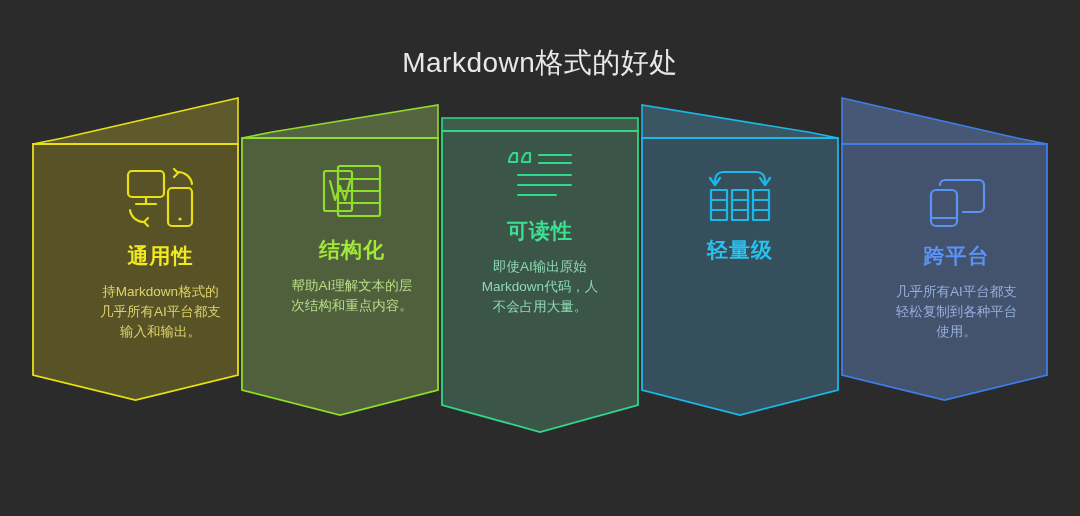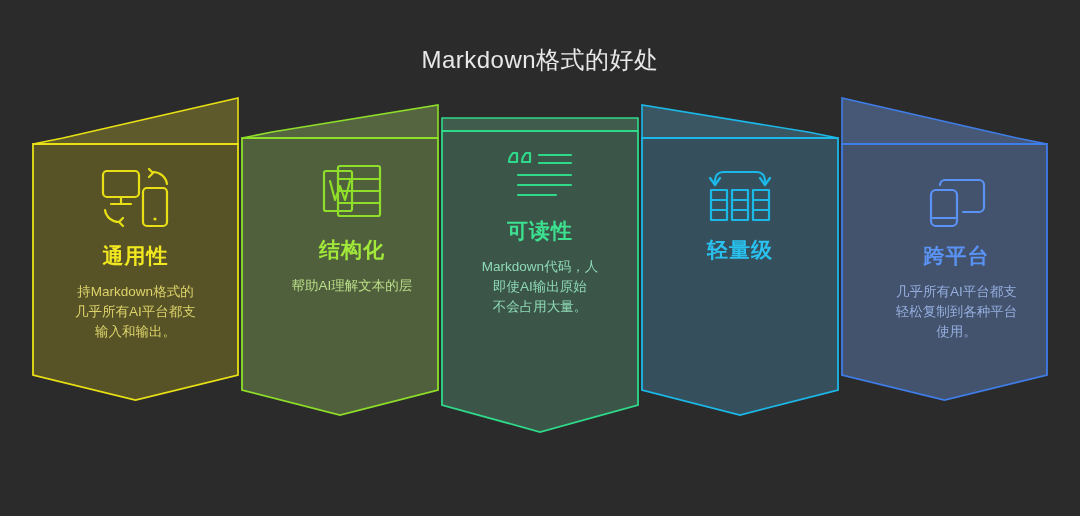--- a/index.html
+++ b/index.html
@@ -19,21 +19,21 @@
     width: 1080px;
     height: 516px;
   }
   #page-title {
     position: absolute;
     top: 44px;
     left: 0;
     width: 1080px;
     text-align: center;
     color: #e8e8e8;
-    font-size: 24px;
+    font-size: 28px;
     font-weight: 400;
     letter-spacing: .5px;
   }
   #banner-svg {
     position: absolute;
     left: 0;
     top: 0;
     width: 1080px;
     height: 516px;
   }
@@ -85,21 +85,21 @@
         <polygon points="838,138 642,138 642,105 808,132" fill="#3a5663" stroke="#1bb8e8" stroke-width="1.6"></polygon>
         <polygon points="642,138 838,138 838,390 740,415 642,390" fill="#35505c" stroke="#1bb8e8" stroke-width="1.8"></polygon>
       </g>
       <g>
         <polygon points="1047,144 842,144 842,98 1017,138" fill="#475876" stroke="#3f7de8" stroke-width="1.6"></polygon>
         <polygon points="842,144 1047,144 1047,375 944.5,400 842,375" fill="#43536e" stroke="#3f7de8" stroke-width="1.8"></polygon>
       </g>
     </svg>
 
   <div id="overlays">
-      <div class="panel-content" style="left: 33px; top: 162px; width: 205px;">
+      <div class="panel-content" style="left: 33px; top: 162px; width: 205px; padding-left: 25px;">
         <div class="icon-wrap">
           <svg width="78" height="66" viewBox="0 0 78 66">
         <rect x="6" y="5" width="36" height="26" rx="4" stroke="#e8e015" fill="none" stroke-width="2.2" stroke-linecap="round" stroke-linejoin="round"></rect>
         <path d="M24 31 v7 M14 38 h20" stroke="#e8e015" fill="none" stroke-width="2.2" stroke-linecap="round" stroke-linejoin="round"></path>
         <rect x="46" y="22" width="24" height="38" rx="4" stroke="#e8e015" fill="none" stroke-width="2.2" stroke-linecap="round" stroke-linejoin="round"></rect>
         <circle cx="58" cy="53" r="1.6" fill="#e8e015"></circle>
         <path d="M70 18 a14 14 0 0 0 -14 -12" stroke="#e8e015" fill="none" stroke-width="2.2" stroke-linecap="round" stroke-linejoin="round"></path>
         <path d="M52 3 l4 4 -4 4" stroke="#e8e015" fill="none" stroke-width="2.2" stroke-linecap="round" stroke-linejoin="round"></path>
         <path d="M8 44 a14 14 0 0 0 14 12" stroke="#e8e015" fill="none" stroke-width="2.2" stroke-linecap="round" stroke-linejoin="round"></path>
         <path d="M26 60 l-4 -4 4 -4" stroke="#e8e015" fill="none" stroke-width="2.2" stroke-linecap="round" stroke-linejoin="round"></path>
@@ -117,34 +117,35 @@
           <svg width="64" height="62" viewBox="0 0 64 62">
         <rect x="18" y="4" width="42" height="50" rx="2" stroke="#8ede2a" fill="none" stroke-width="2.2" stroke-linecap="round" stroke-linejoin="round"></rect>
         <path d="M18 17 h42 M18 29 h42 M18 41 h42" stroke="#8ede2a" fill="none" stroke-width="2.2" stroke-linecap="round" stroke-linejoin="round"></path>
         <rect x="4" y="9" width="28" height="40" rx="2" fill="none" stroke="#8ede2a" stroke-width="2.2"></rect>
         <path d="M10 19 l5 19 5 -14 5 14 5 -19" stroke="#8ede2a" fill="none" stroke-width="2.2" stroke-linecap="round" stroke-linejoin="round"></path>
       </svg>
         </div>
         <div class="panel-title" style="color: rgb(162, 232, 58);">结构化</div>
         <div class="panel-desc" style="color: rgb(185, 221, 136);">
           <div>帮助AI理解文本的层</div>
+          <div>次结构和重点内容。</div>
         </div>
       </div>
       <div class="panel-content" style="left: 442px; top: 137px; width: 196px;">
         <div class="icon-wrap">
           <svg width="70" height="62" viewBox="0 0 70 62">
         <path d="M8 10 q-4 4 -4 9 h8 v-9 z M21 10 q-4 4 -4 9 h8 v-9 z" fill="none" stroke="#2fd98a" stroke-width="2.2" stroke-linejoin="round"></path>
         <path d="M34 12 h32 M34 20 h32" stroke="#2fd98a" fill="none" stroke-width="2.2" stroke-linecap="round" stroke-linejoin="round"></path>
         <path d="M13 32 h53 M13 42 h53 M13 52 h38" stroke="#2fd98a" fill="none" stroke-width="2.2" stroke-linecap="round" stroke-linejoin="round"></path>
       </svg>
         </div>
         <div class="panel-title" style="color: rgb(60, 224, 143);">可读性</div>
         <div class="panel-desc" style="color: rgb(142, 217, 180);">
+          <div>即使AI输出原始</div>
           <div>Markdown代码，人</div>
-          <div>即使AI输出原始</div>
           <div>不会占用大量。</div>
         </div>
       </div>
       <div class="panel-content" style="left: 642px; top: 156px; width: 196px;">
         <div class="icon-wrap">
           <svg width="70" height="62" viewBox="0 0 70 62">
         <path d="M10 22 v-4 a8 8 0 0 1 8 -8 h34 a8 8 0 0 1 8 8 v4" stroke="#1bb8e8" fill="none" stroke-width="2.2" stroke-linecap="round" stroke-linejoin="round"></path>
         <path d="M5 16 l5 7 5 -7" stroke="#1bb8e8" fill="none" stroke-width="2.2" stroke-linecap="round" stroke-linejoin="round"></path>
         <path d="M55 16 l5 7 5 -7" stroke="#1bb8e8" fill="none" stroke-width="2.2" stroke-linecap="round" stroke-linejoin="round"></path>
         <rect x="6" y="28" width="16" height="30" stroke="#1bb8e8" fill="none" stroke-width="2.2" stroke-linecap="round" stroke-linejoin="round"></rect>

